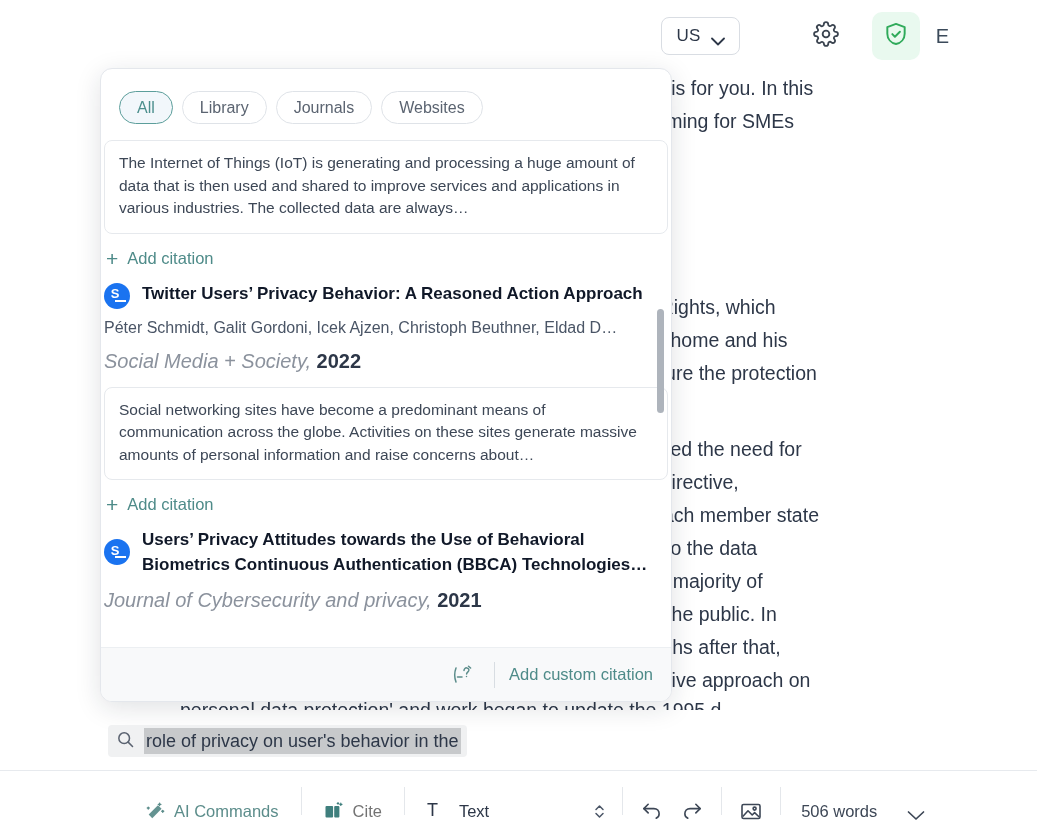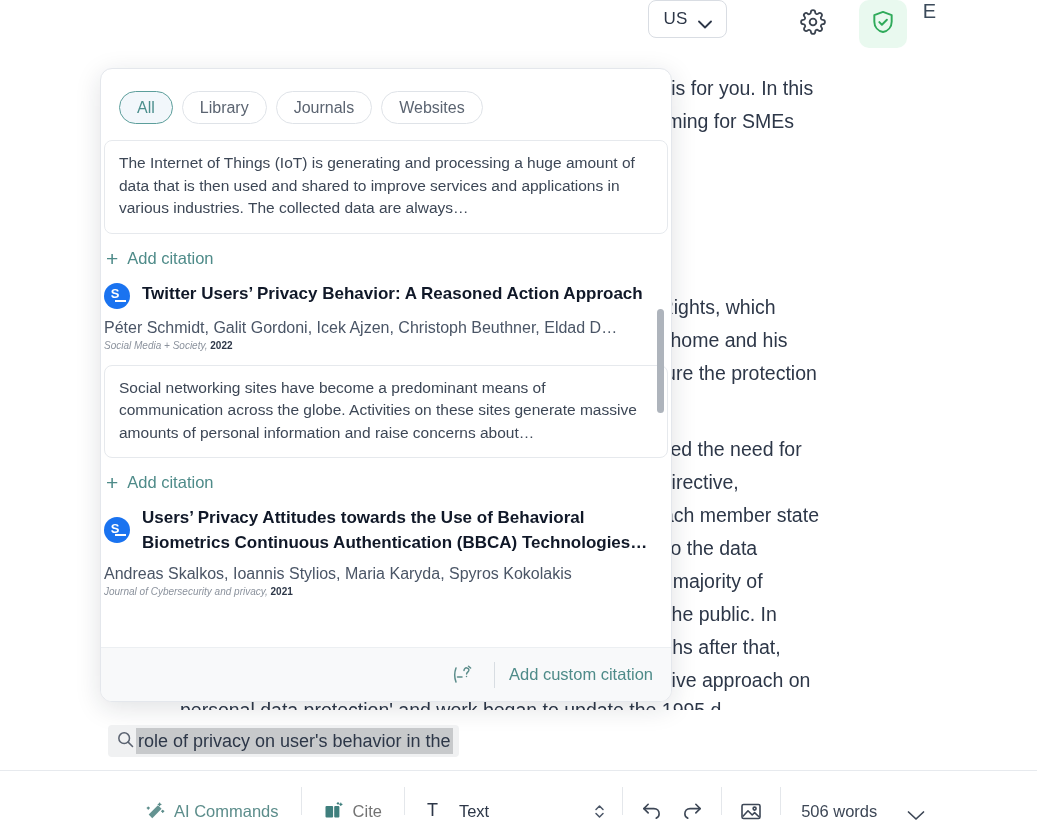--- a/index.html
+++ b/index.html
@@ -8,23 +8,23 @@
     width: 1037px; height: 831px;
     font-family: "Liberation Sans", sans-serif;
     background: #ffffff;
     overflow: hidden;
     position: relative;
     color: #2d3748;
   }
 
   
   .topbar {
-    position: absolute; top: 0; left: 0; width: 942px; height: 72px;
+    position: absolute; top: 0; left: 13px; width: 942px; height: 72px;
     background: #ffffff;
-    display: flex; justify-content: flex-end;
+    display: flex; align-items: center; justify-content: flex-end;
     padding-right: 4px;
   }
   .locale-select {
     display: flex; align-items: center; gap: 10px;
     border: 1px solid #d9dde3; border-radius: 8px;
     height: 38px; padding: 0 14px;
     background: #fff; cursor: pointer;
     margin-right: 62px;
   }
   .locale-select .lbl { font-size: 17px; color: #2d3748; letter-spacing: .3px; }
@@ -134,21 +134,21 @@
   }
   .result-title {
     font-size: 17px; font-weight: bold; color: #101828; line-height: 25px;
     cursor: pointer;
   }
   .result-authors {
     font-size: 16px; color: #4a5566; margin-top: 8px; line-height: 21px;
     white-space: nowrap; overflow: hidden; text-overflow: ellipsis;
   }
   .result-journal {
-    font-size: 10px; color: #8b929d; font-style: italic; margin-top: 2px;
+    font-size: 20px; color: #8b929d; font-style: italic; margin-top: 12px;
   }
   .result-journal b { color: #2d3748; font-style: normal; font-weight: bold; }
 
   .scroll-track {
     position: absolute; right: 7px; top: 0; width: 7px; bottom: 0;
   }
   .scroll-thumb {
     position: absolute; left: 0; width: 7px; border-radius: 4px;
     background: #aeb4bc;
     top: 177px; height: 104px;
@@ -164,21 +164,21 @@
   .foot-icon {
     width: 34px; height: 30px; display: flex; align-items: center; justify-content: center;
     cursor: pointer; color: #5c8d8b;
   }
   .foot-divider { width: 1px; height: 26px; background: #d8dde2; margin: 0 14px; }
   .foot-link { font-size: 16.5px; color: #4e8b89; cursor: pointer; }
 
   
   .search-chip {
     position: absolute; left: 108px; top: 725px;
-    height: 32px; display: flex; align-items: center; gap: 1px;
+    height: 32px; display: flex; align-items: center; gap: 9px;
     background: #f0f1f2; border-radius: 4px; padding: 0 6px 0 8px;
   }
   .search-chip .txt {
     font-size: 18px; color: #2d3748; background: #c7c9cb;
     padding: 1px 2px; line-height: 24px;
   }
 
   
   .bottombar {
     position: absolute; left: 0; bottom: 0; width: 1037px; height: 61px;
@@ -299,21 +299,20 @@
     </div>
 
     <div class="result">
       <div class="result-head">
         <span class="src-badge" style="margin-top:12px;">
           <span class="s">S</span>
             <span class="bar"></span>
         </span>
         <div class="result-title">Users’ Privacy Attitudes towards the Use of Behavioral Biometrics Continuous Authentication (BBCA) Technologies…</div>
       </div>
-      <div class="result-authors">Andreas Skalkos, Ioannis Stylios, Maria Karyda, Spyros Kokolakis</div>
       <div class="result-journal">
         <span>Journal of Cybersecurity and privacy,</span>
         <b>2021</b>
       </div>
     </div>
 
     <div class="scroll-track">
       <div class="scroll-thumb"></div>
     </div>
   </div>

